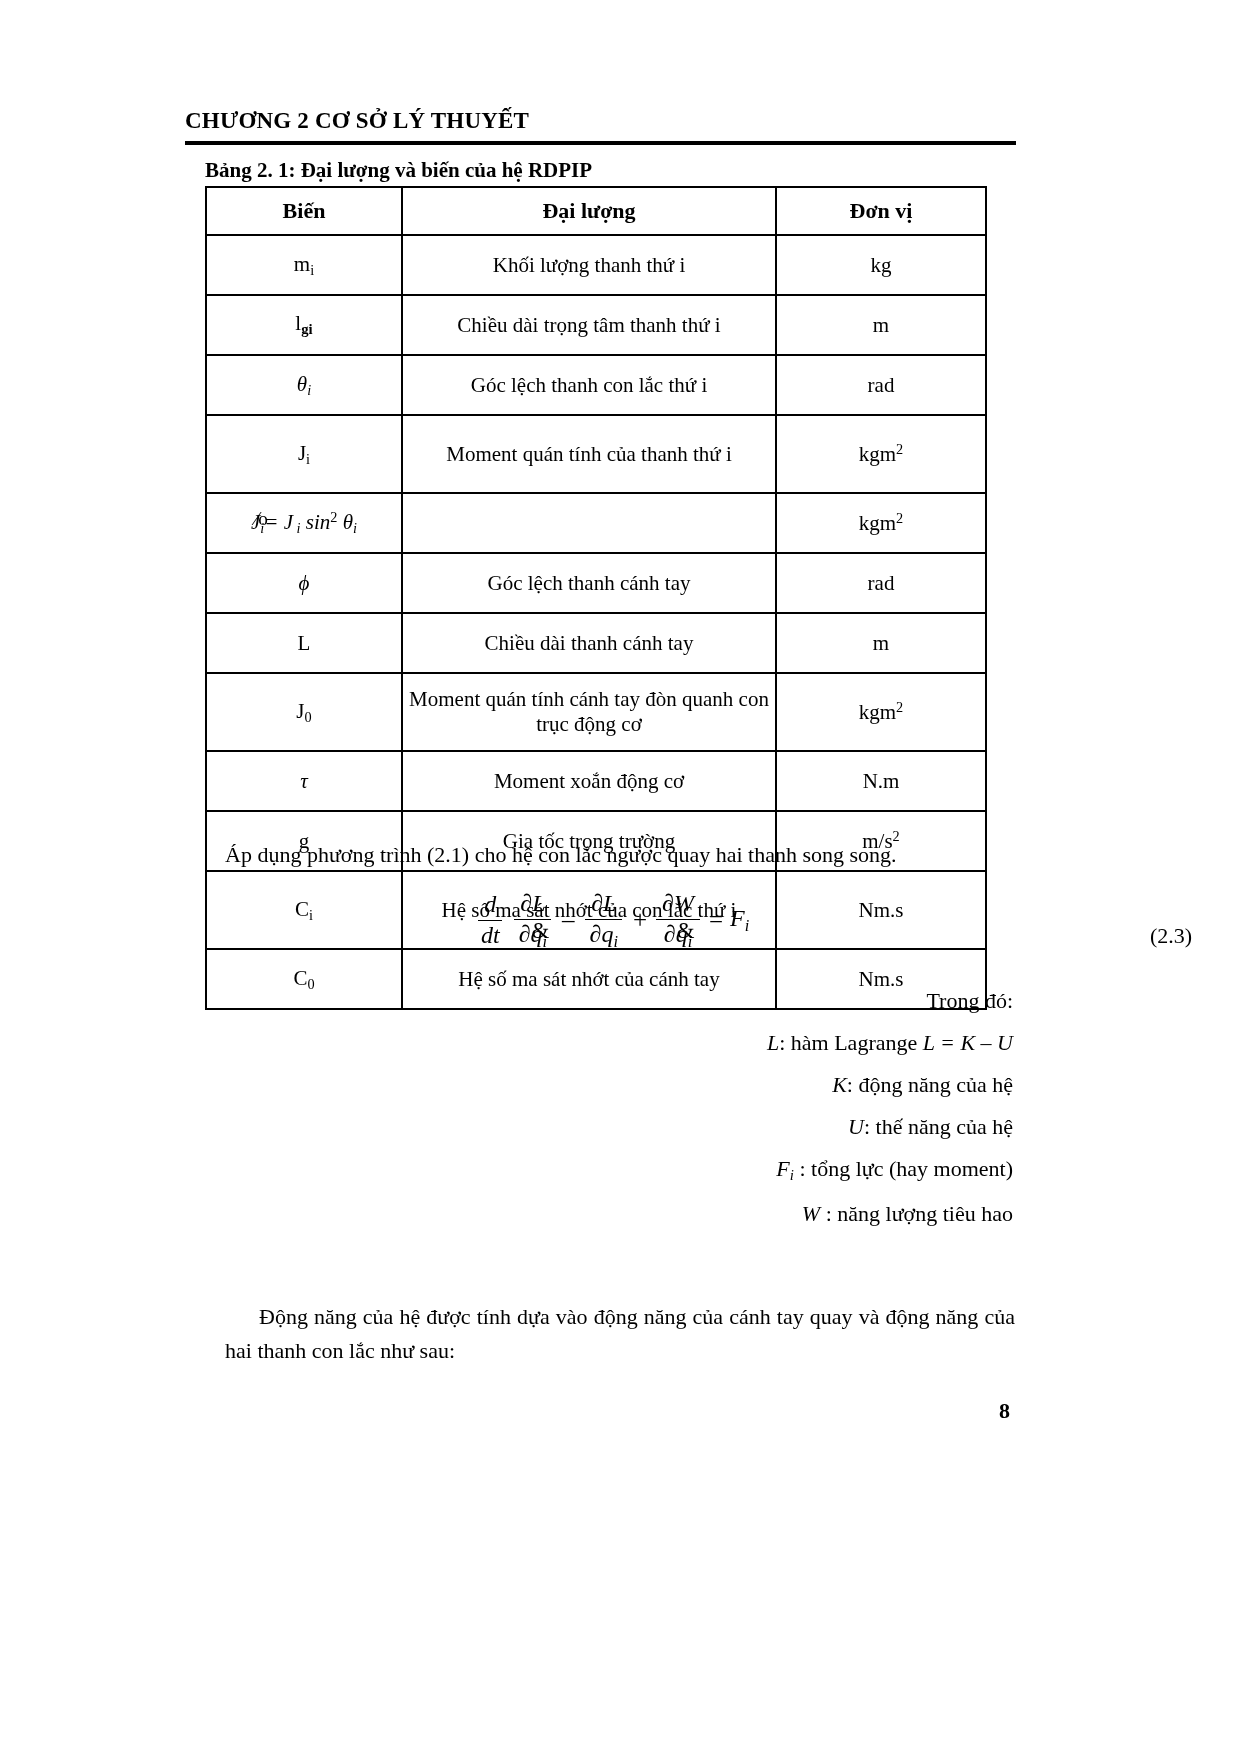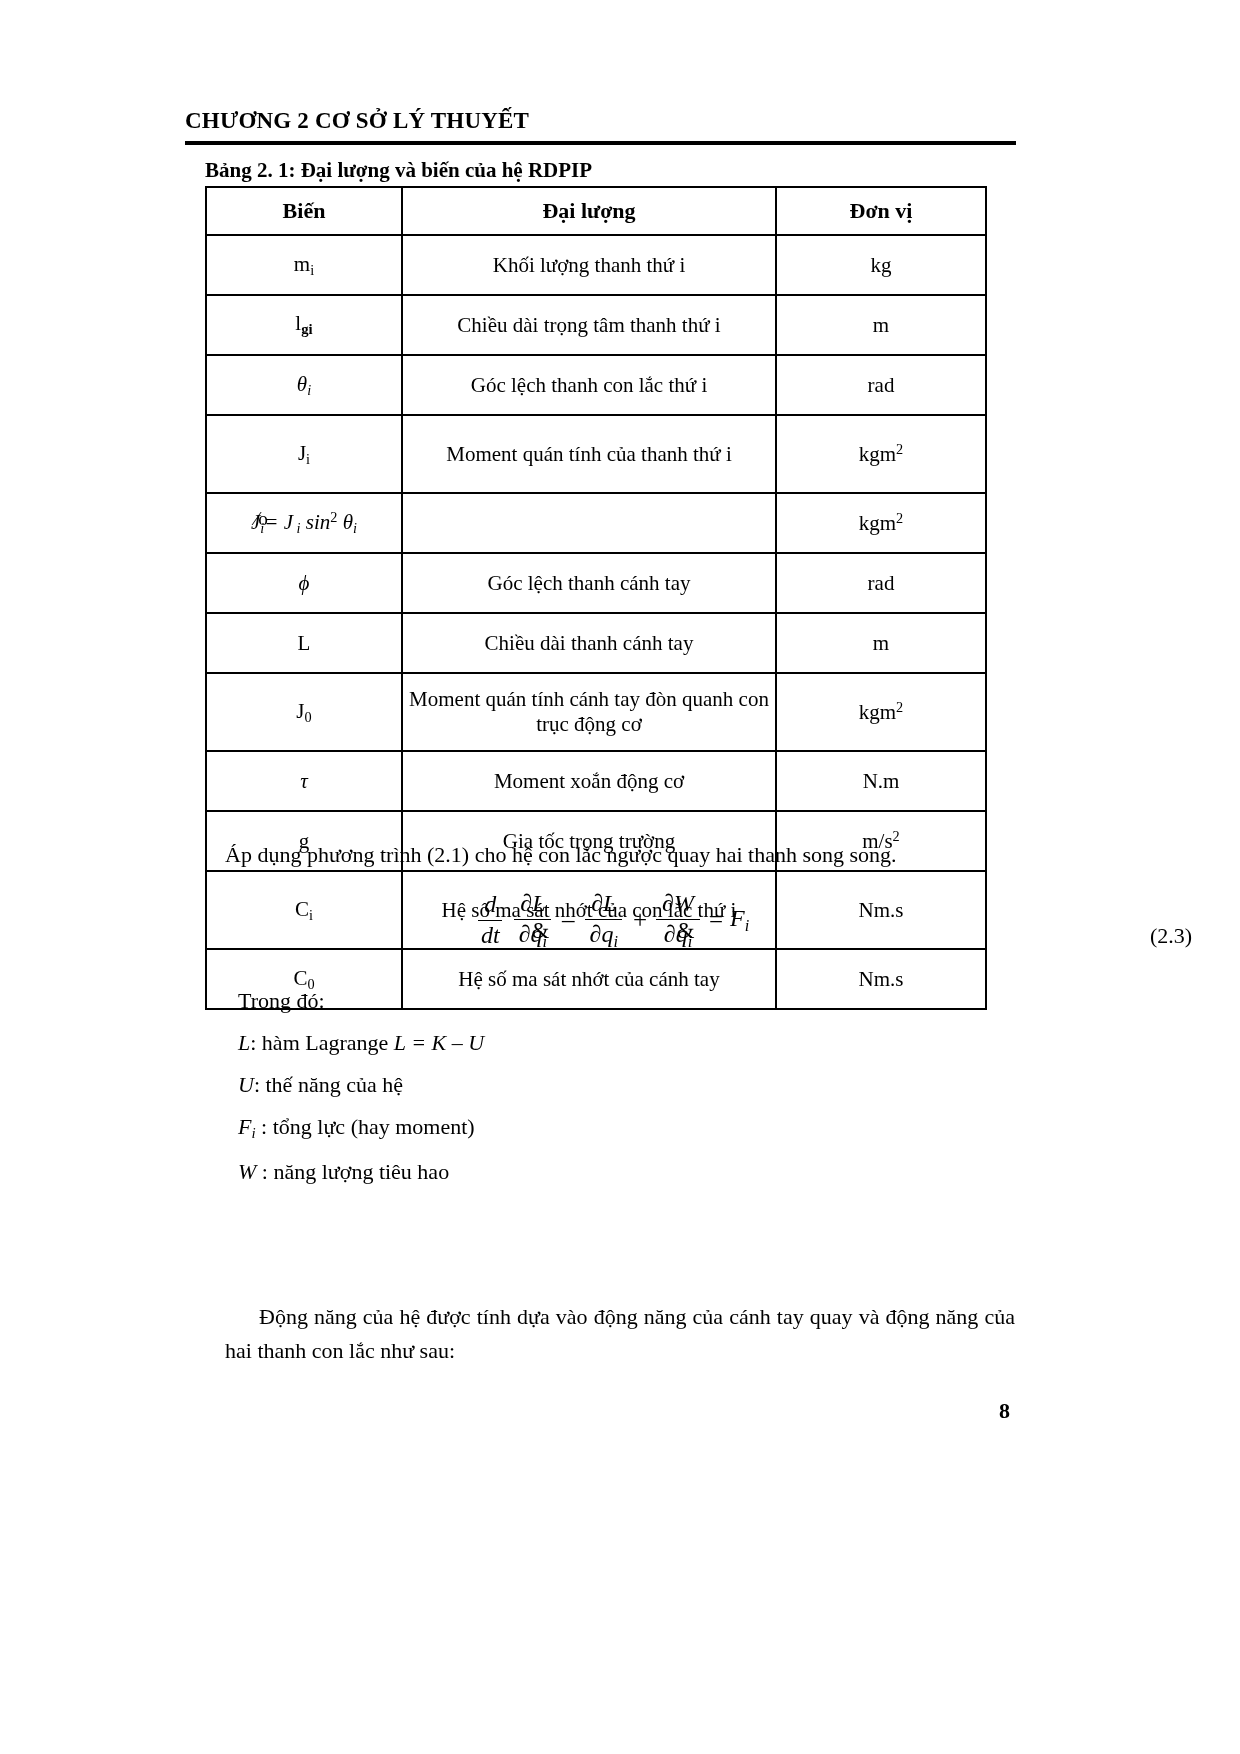--- a/index.html
+++ b/index.html
@@ -169,23 +169,24 @@
     position: absolute;
     left: 1px;
     top: -3px;
     font-style: normal;
     font-size: 0.95em;
   }
 
   
   .defs {
     position: absolute;
-    left: 238px;
+    left: 223px;
     top: 990px;
     width: 790px;
+    text-align: right;
   }
   .def-line {
     font-size: 22px;
     line-height: 1.0;
     margin-bottom: 20px;
     white-space: nowrap;
   }
   .def-line .sym { font-style: italic; }
 
   .p-tail {
@@ -337,20 +338,23 @@
     <div class="eq-num">(2.3)</div>
   </div>
 
   <div class="defs">
     <div class="def-line">Trong đó:</div>
 
     <div class="def-line">
       <span class="sym">L</span><span>: hàm Lagrange </span><span class="sym">L = K – U</span>
     </div>
 
+    <div class="def-line">
+      <span class="sym">K</span><span>: động năng của hệ</span>
+    </div>
 
     <div class="def-line">
       <span class="sym">U</span><span>: thế năng của hệ</span>
     </div>
 
 
     <div class="def-line">
       <span class="sym">F</span><span class="subi">i</span><span> : tổng lực (hay moment)</span>
     </div>
 

